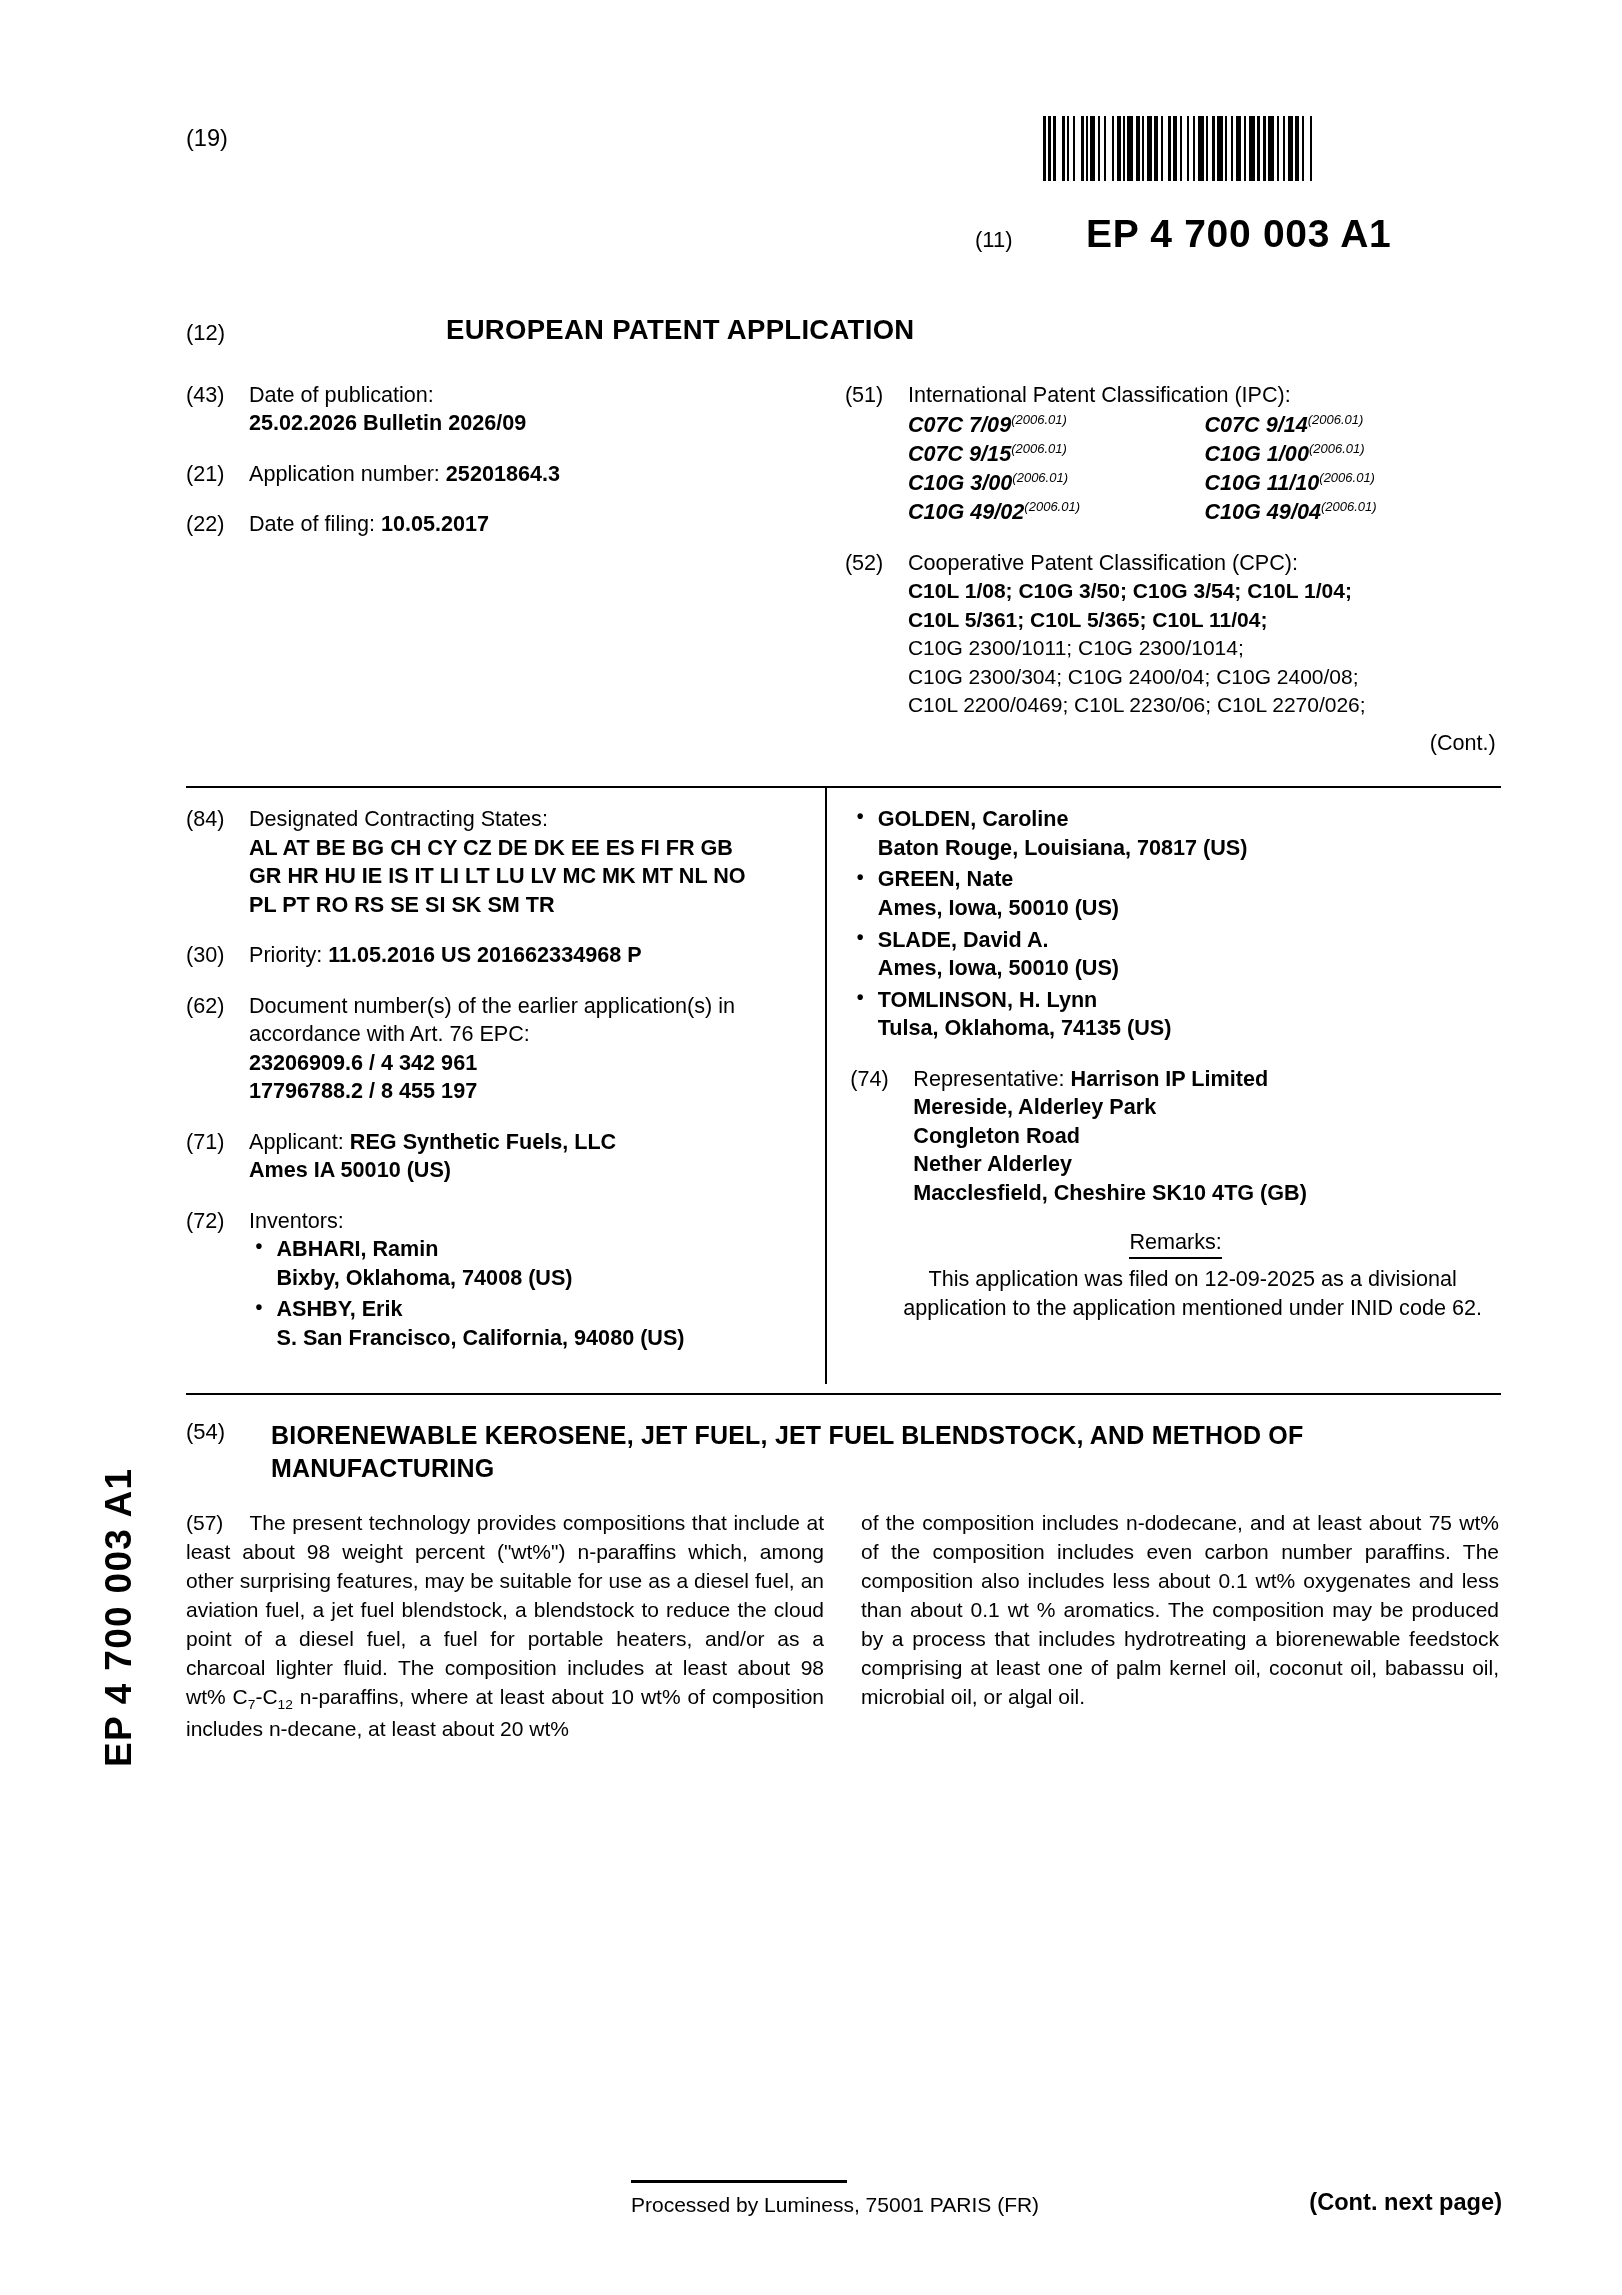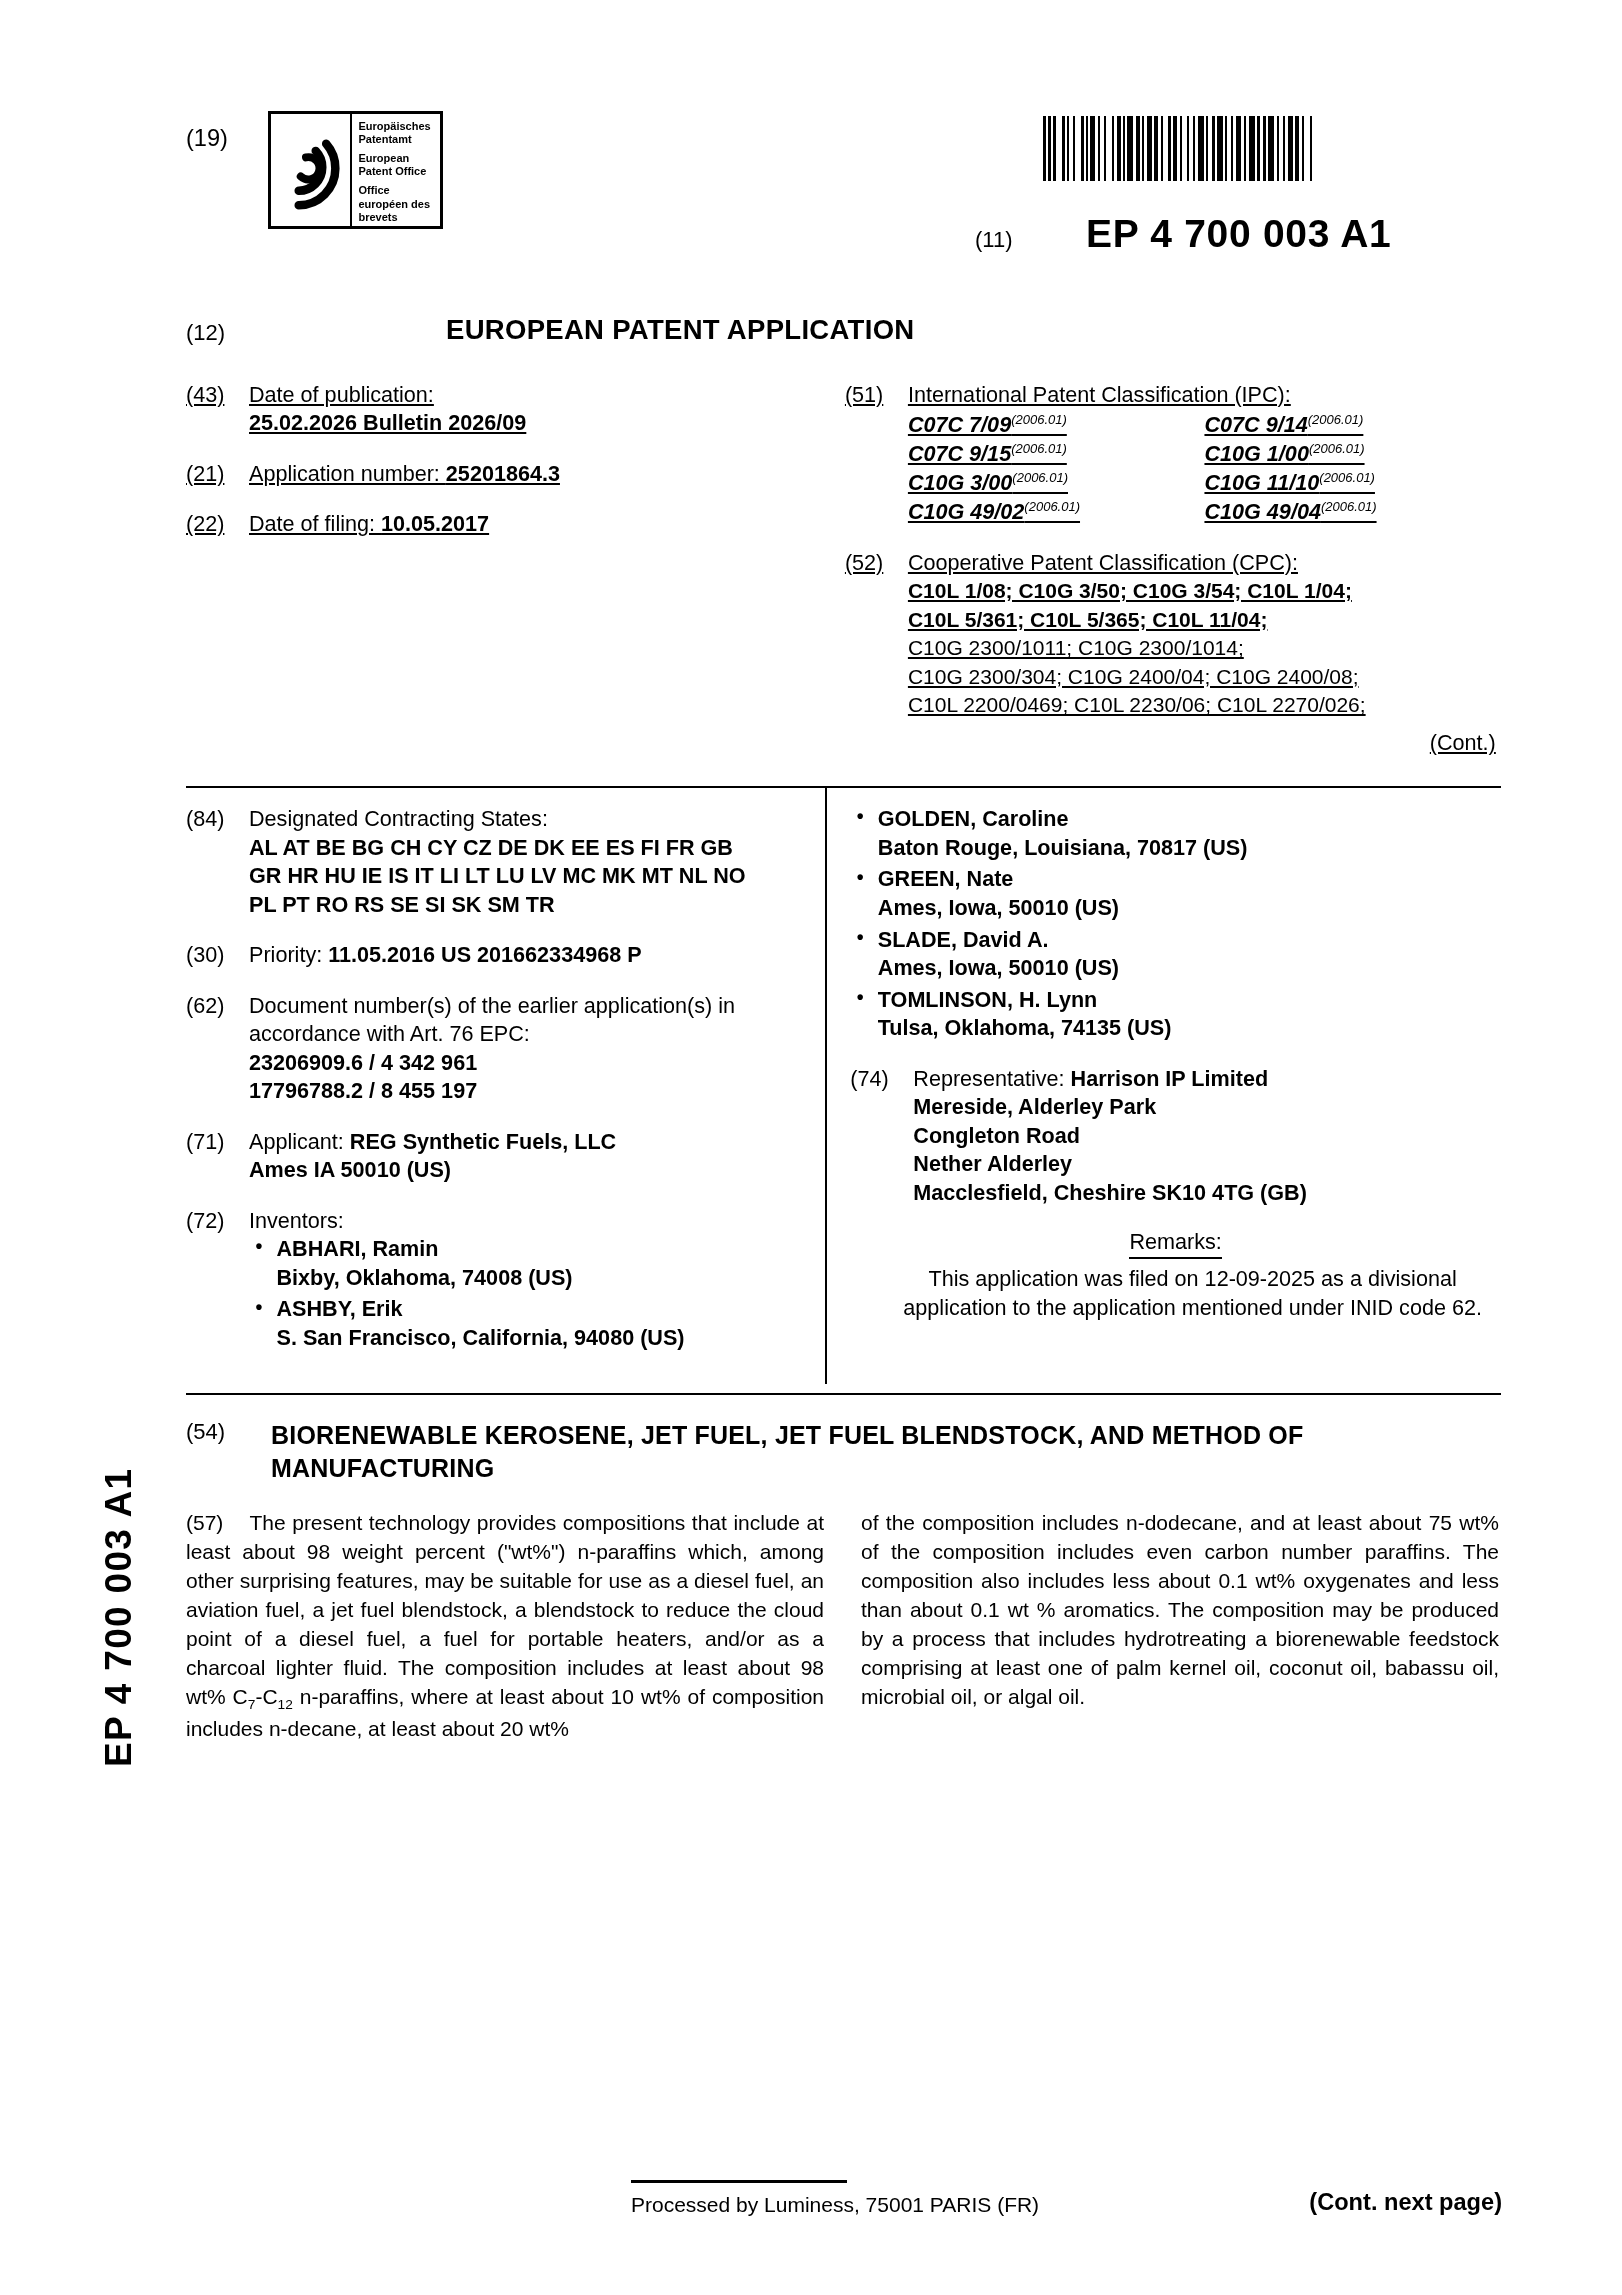--- a/index.html
+++ b/index.html
@@ -123,21 +123,20 @@
     left: 260px; top: 0;
     font-size: 27.5px;
     font-weight: bold;
     letter-spacing: 0.3px;
   }
 
   
   .biblio {
     display: flex;
     margin-top: 21px;
-    text-decoration: underline;
   }
   .col-left  { width: 645px; padding-right: 13px; box-sizing: border-box; }
   .col-right { width: 671px; padding-left: 14.4px; box-sizing: border-box; }
 
   .field { display: flex; margin-bottom: 22px; }
   .field .inid {
     width: 63px;
     flex: none;
     font-size: 21.6px;
     line-height: 1.32;
@@ -292,36 +291,20 @@
 <body>
 
 <div id="spine">EP 4 700 003 A1</div>
 
 <div id="page">
 
   <div id="header">
 
     <div id="inid19">(19)</div>
 
-    <div id="epo-logo">
-      <div class="mark">
-        <svg width="63" height="85" viewBox="0 0 96 130" aria-hidden="true">
-          <g fill="none" stroke="#000" stroke-linecap="round">
-            <path d="M30 118 A56 56 0 0 0 86 62 A56 56 0 0 0 72 24" stroke-width="13"></path>
-            <path d="M30 96 A36 36 0 0 0 66 60 A36 36 0 0 0 56 35" stroke-width="13"></path>
-            <path d="M33 74 A17 17 0 1 0 41 45" stroke-width="12"></path>
-          </g>
-        </svg>
-      </div>
-      <div class="words">
-        <div>Europäisches Patentamt</div>
-        <div>European Patent Office</div>
-        <div>Office européen des brevets</div>
-      </div>
-    </div>
 
     <div id="barcode">
         <i style="width: 2.6px; background: rgb(0, 0, 0);"></i>
         <i style="width: 2px; background: transparent;"></i>
         <i style="width: 3.9px; background: rgb(0, 0, 0);"></i>
         <i style="width: 2px; background: transparent;"></i>
         <i style="width: 2.6px; background: rgb(0, 0, 0);"></i>
         <i style="width: 5.9px; background: transparent;"></i>
         <i style="width: 2.6px; background: rgb(0, 0, 0);"></i>
         <i style="width: 2px; background: transparent;"></i>

